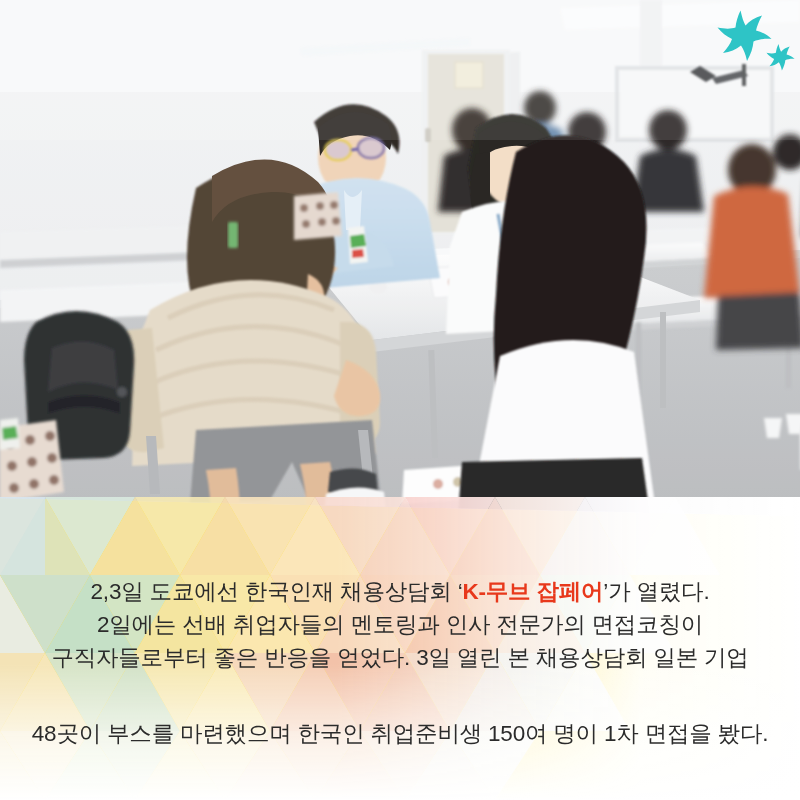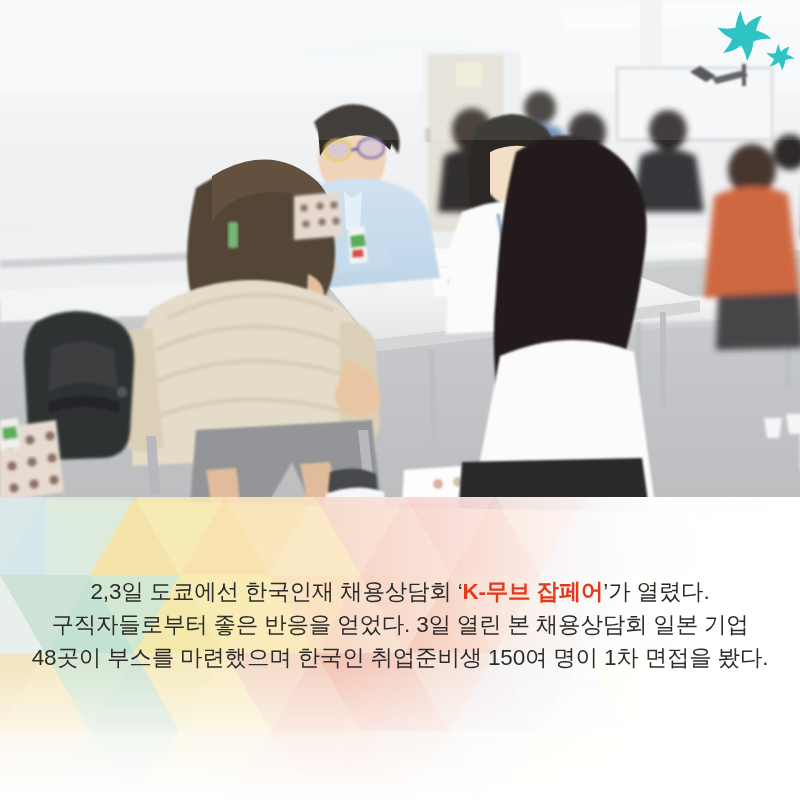--- a/index.html
+++ b/index.html
@@ -2,21 +2,21 @@
 <html><head>
 <meta charset="utf-8">
 <style>
   html,body{margin:0;padding:0;}
   body{
     width:800px;height:800px;overflow:hidden;
     background:#ffffff;
     font-family:"Liberation Sans","DejaVu Sans",sans-serif;
     position:relative;
   }
-  #card{position:absolute;inset:0;width:800px;height:800px;background:#fef9c3;overflow:hidden;}
+  #card{position:absolute;inset:0;width:800px;height:800px;background:#fde047;overflow:hidden;}
 
   
   #photo{
     position:absolute;left:0;top:0;width:800px;height:516px;
     overflow:hidden;
     background:#e9eaec;
     -webkit-clip-path:polygon(0 0,100% 0,100% 100%,0 96.5%);
     clip-path:polygon(0 0,100% 0,100% 100%,0 96.5%);
   }
   #photo svg{display:block;width:800px;height:516px;}
@@ -434,17 +434,18 @@
         <polygon points="450,234 540,234 495,303" fill="#eeeef3"></polygon>
       </g>
 
       <rect x="0" y="0" width="800" height="303" fill="url(#fadeR)"></rect>
       <rect x="0" y="0" width="800" height="303" fill="url(#fadeB)"></rect>
     </svg>
   </div>
 
   <div id="caption">
     <span class="cap-line" style="color: rgb(43, 43, 43);"><span>2,3일 도쿄에선 한국인재 채용상담회 ‘</span><span class="hl" style="color: rgb(232, 56, 27);">K-무브 잡페어</span><span>’가 열렸다.</span></span>
+    <span class="cap-line" style="color: rgb(43, 43, 43);">2일에는 선배 취업자들의 멘토링과 인사 전문가의 면접코칭이</span>
     <span class="cap-line" style="color: rgb(43, 43, 43);">구직자들로부터 좋은 반응을 얻었다. 3일 열린 본 채용상담회 일본 기업</span>
-    <span class="cap-line" style="color: rgb(43, 43, 43);">48곳이 부스를 마련했으며 한국인 취업준비생 150여 명이 1차 면접을 봤다.</span>
+    <span class="cap-line" style="color: rgb(43, 43, 43); margin-top: 43px;">48곳이 부스를 마련했으며 한국인 취업준비생 150여 명이 1차 면접을 봤다.</span>
   </div>
 
 </div>
 
 </body></html>

